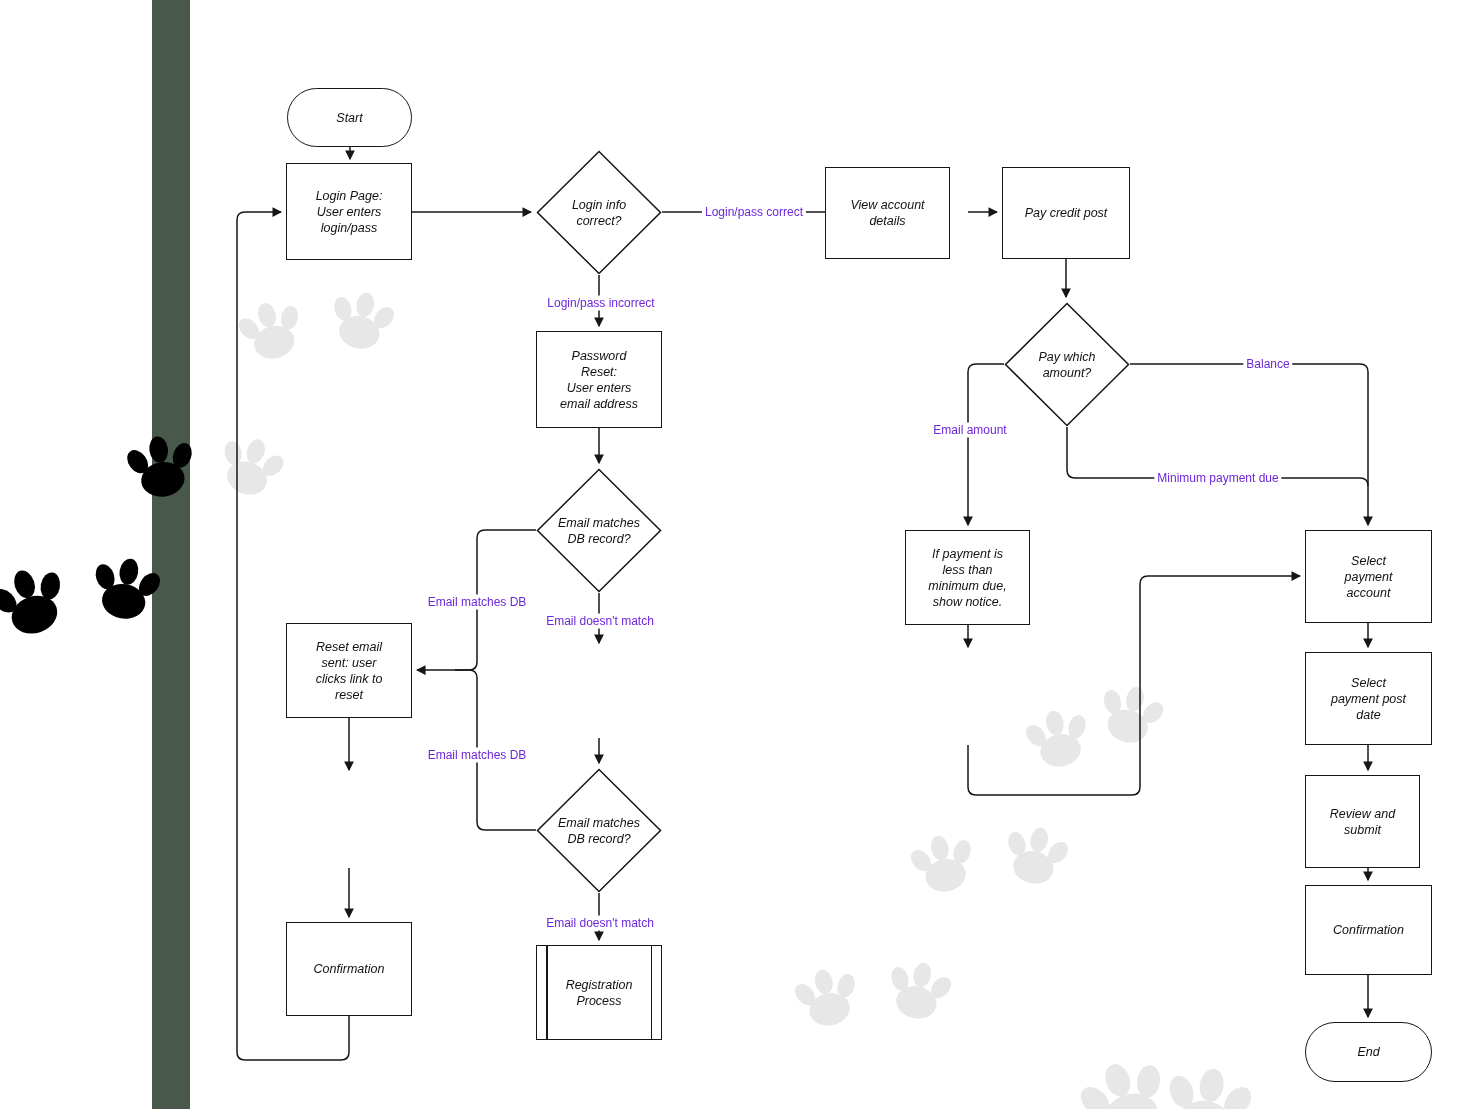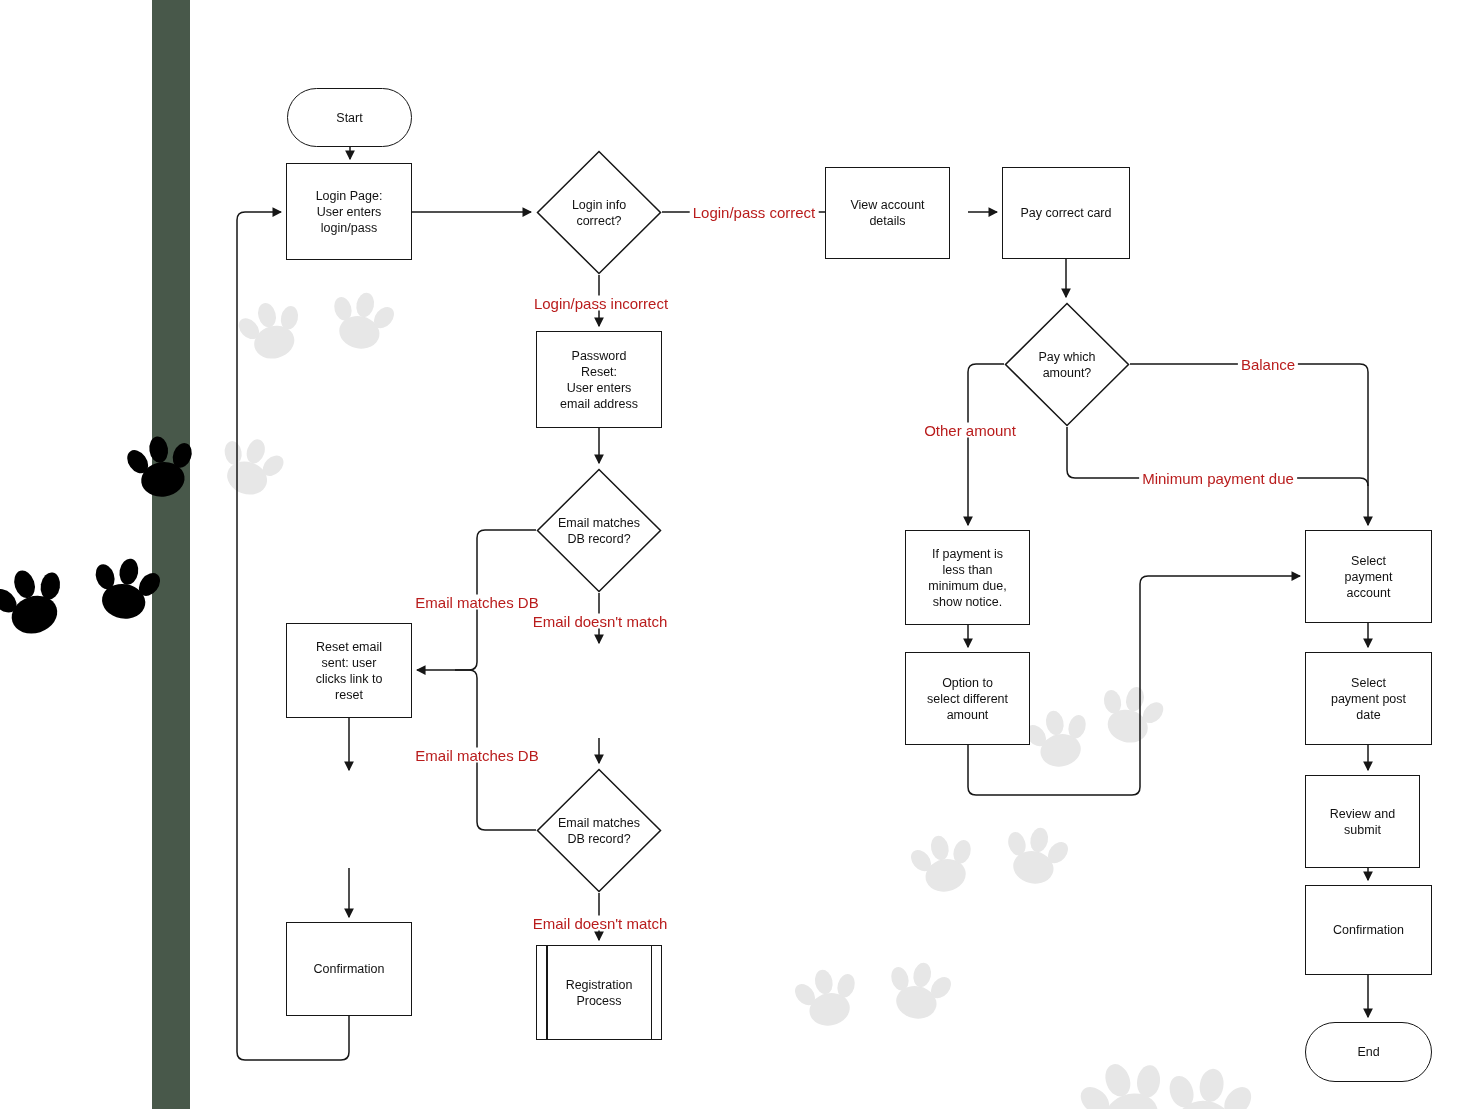--- a/index.html
+++ b/index.html
@@ -30,20 +30,21 @@
 
   .node {
     position: absolute;
     display: flex;
     align-items: center;
     justify-content: center;
     text-align: center;
     font-size: 12.5px;
     line-height: 16px;
     color: #111;
+    font-style: italic;
   }
   .node.process, .node.predefined {
     background: #fff;
     border: 1.5px solid #161616;
   }
   .node.terminator {
     background: #fff;
     border: 1.5px solid #161616;
     border-radius: 30px;
   }
@@ -70,24 +71,24 @@
     position: relative;
     white-space: pre-line;
     padding: 0 4px;
   }
 
   .edge-label {
     position: absolute;
     transform: translate(-50%, -50%);
     background: #ffffff;
     padding: 0 3px;
-    font-size: 15px;
+    font-size: 12px;
     line-height: 15px;
     white-space: nowrap;
-    color: #b91c1c;
+    color: #6d28d9;
   }
 </style>
 </head>
 <body>
 
 <div class="canvas">
 
   <div class="green-stripe"></div>
 
   <svg class="layer" width="1465" height="1109" viewBox="0 0 1465 1109">
@@ -168,21 +169,21 @@
     <span class="node-label">Login info
 correct?</span>
   </div>
 
   <div class="node process" style="left:825px;top:167px;width:125px;height:92px">
     <span class="node-label">View account
 details</span>
   </div>
 
   <div class="node process" style="left:1002px;top:167px;width:128px;height:92px">
-    <span class="node-label">Pay correct card</span>
+    <span class="node-label">Pay credit post</span>
   </div>
 
   <div class="node process" style="left:536px;top:331px;width:126px;height:97px">
     <span class="node-label">Password
 Reset:
 User enters
 email address</span>
   </div>
 
   <div class="node decision" style="left:536px;top:468px;width:126px;height:125px">
@@ -227,25 +228,20 @@
 Process</span>
   </div>
 
   <div class="node process" style="left:905px;top:530px;width:125px;height:95px">
     <span class="node-label">If payment is
 less than
 minimum due,
 show notice.</span>
   </div>
 
-  <div class="node process" style="left:905px;top:652px;width:125px;height:93px">
-    <span class="node-label">Option to
-select different
-amount</span>
-  </div>
 
   <div class="node process" style="left:1305px;top:530px;width:127px;height:93px">
     <span class="node-label">Select
 payment
 account</span>
   </div>
 
   <div class="node process" style="left:1305px;top:652px;width:127px;height:93px">
     <span class="node-label">Select
 payment post
@@ -265,16 +261,16 @@
     <span class="node-label">End</span>
   </div>
 
   <div class="edge-label" style="left:754px;top:212px">Login/pass correct</div>
   <div class="edge-label" style="left:601px;top:303px">Login/pass incorrect</div>
   <div class="edge-label" style="left:477px;top:602px">Email matches DB</div>
   <div class="edge-label" style="left:600px;top:621px">Email doesn't match</div>
   <div class="edge-label" style="left:477px;top:755px">Email matches DB</div>
   <div class="edge-label" style="left:600px;top:923px">Email doesn't match</div>
   <div class="edge-label" style="left:1268px;top:364px">Balance</div>
-  <div class="edge-label" style="left:970px;top:430px">Other amount</div>
+  <div class="edge-label" style="left:970px;top:430px">Email amount</div>
   <div class="edge-label" style="left:1218px;top:478px">Minimum payment due</div>
 
 </div>
 
 </body></html>

